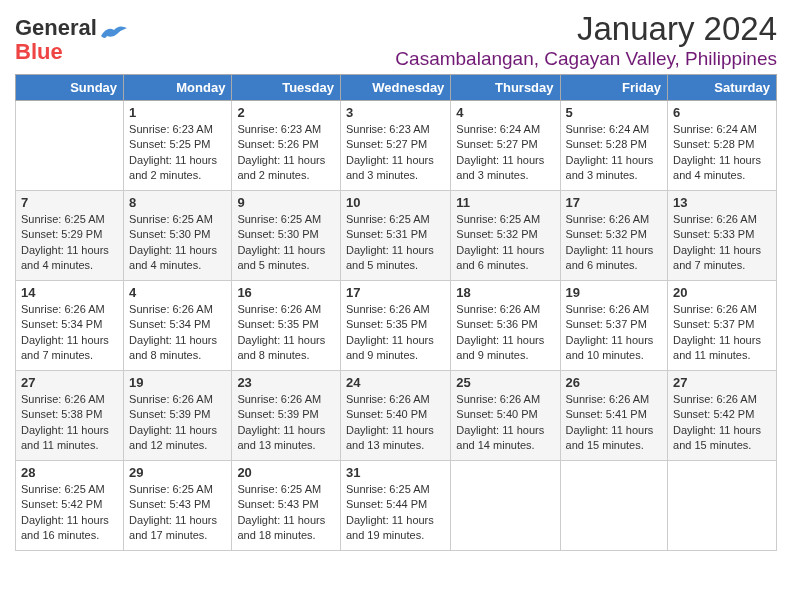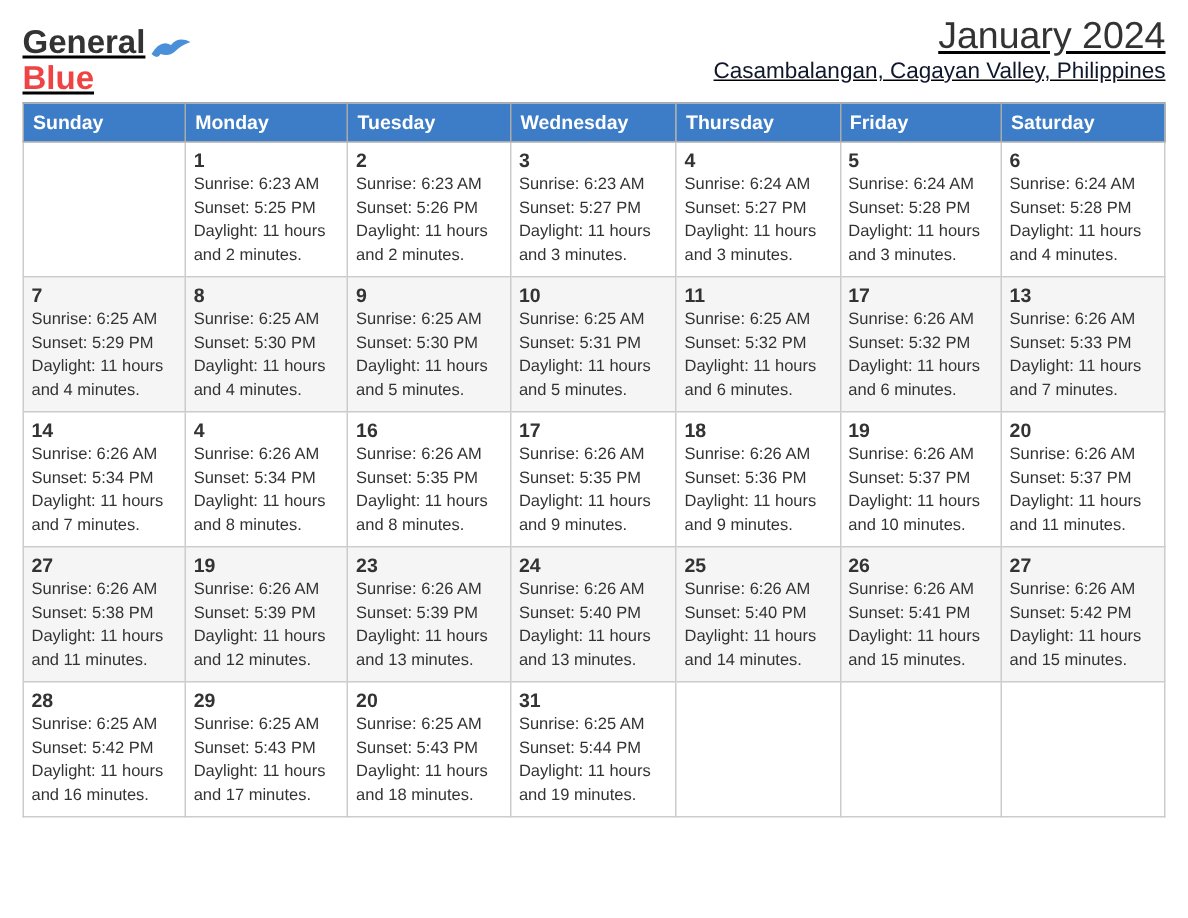--- a/index.html
+++ b/index.html
@@ -8,49 +8,48 @@
       background: #fff;
       width: 792px;
       min-height: 612px;
       padding: 10px 15px 15px 15px;
     }
     .header {
       display: flex;
       justify-content: space-between;
       align-items: flex-start;
       margin-bottom: 4px;
-      text-decoration: underline;
     }
     .logo {
       display: flex;
       flex-direction: column;
       align-items: flex-start;
       margin-top: 6px;
     }
     .title-block {
       text-align: right;
     }
     .month-title {
-      font-size: 25px;
+      font-size: 33px;
       color: #333;
       font-weight: normal;
     }
     .location-title {
-      font-size: 15px;
-      color: #0f172a;
+      font-size: 19px;
+      color: #701a75;
     }
     table {
       width: 100%;
       border-collapse: collapse;
       font-size: 11px;
     }
     thead tr th {
       background-color: #3d7dc8;
       color: #fff;
-      text-align: left;
+      text-align: right;
       padding: 5px 6px;
       font-size: 13px;
       font-weight: bold;
       border: 1px solid #aaa;
     }
     tbody tr td {
       border: 1px solid #ccc;
       vertical-align: top;
       padding: 4px 5px;
       width: 113px;

